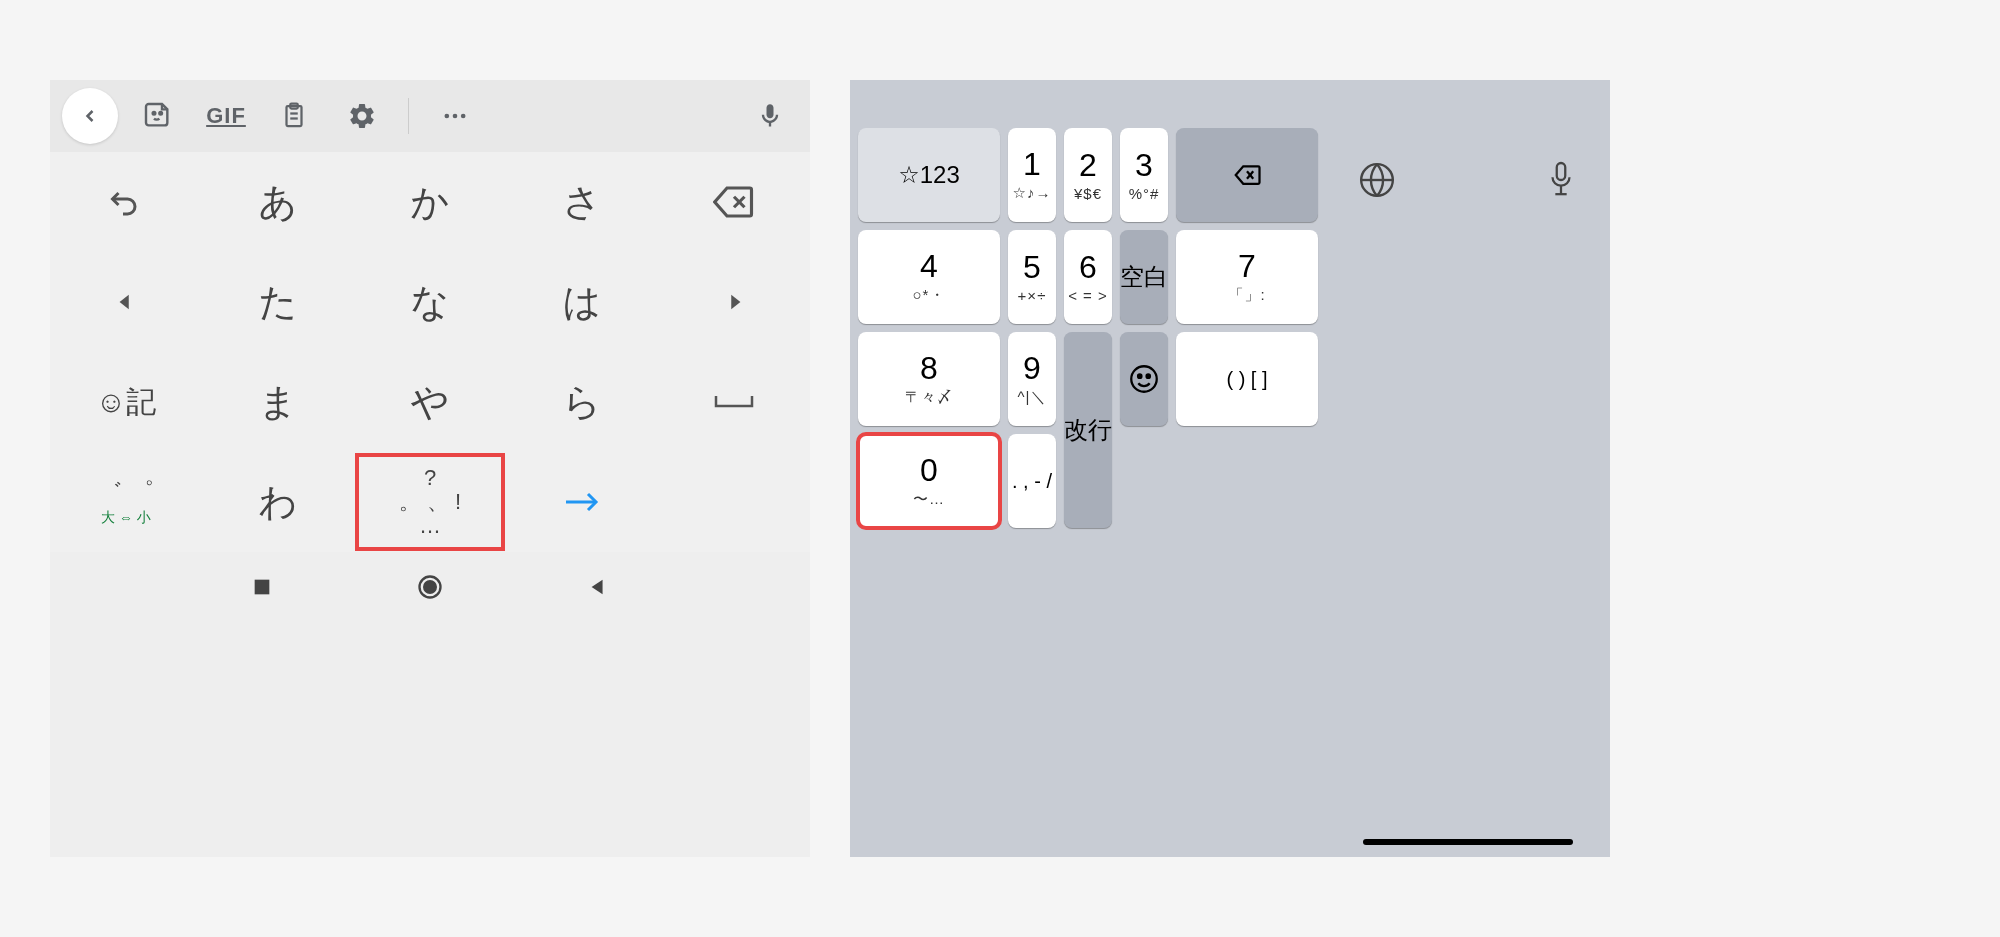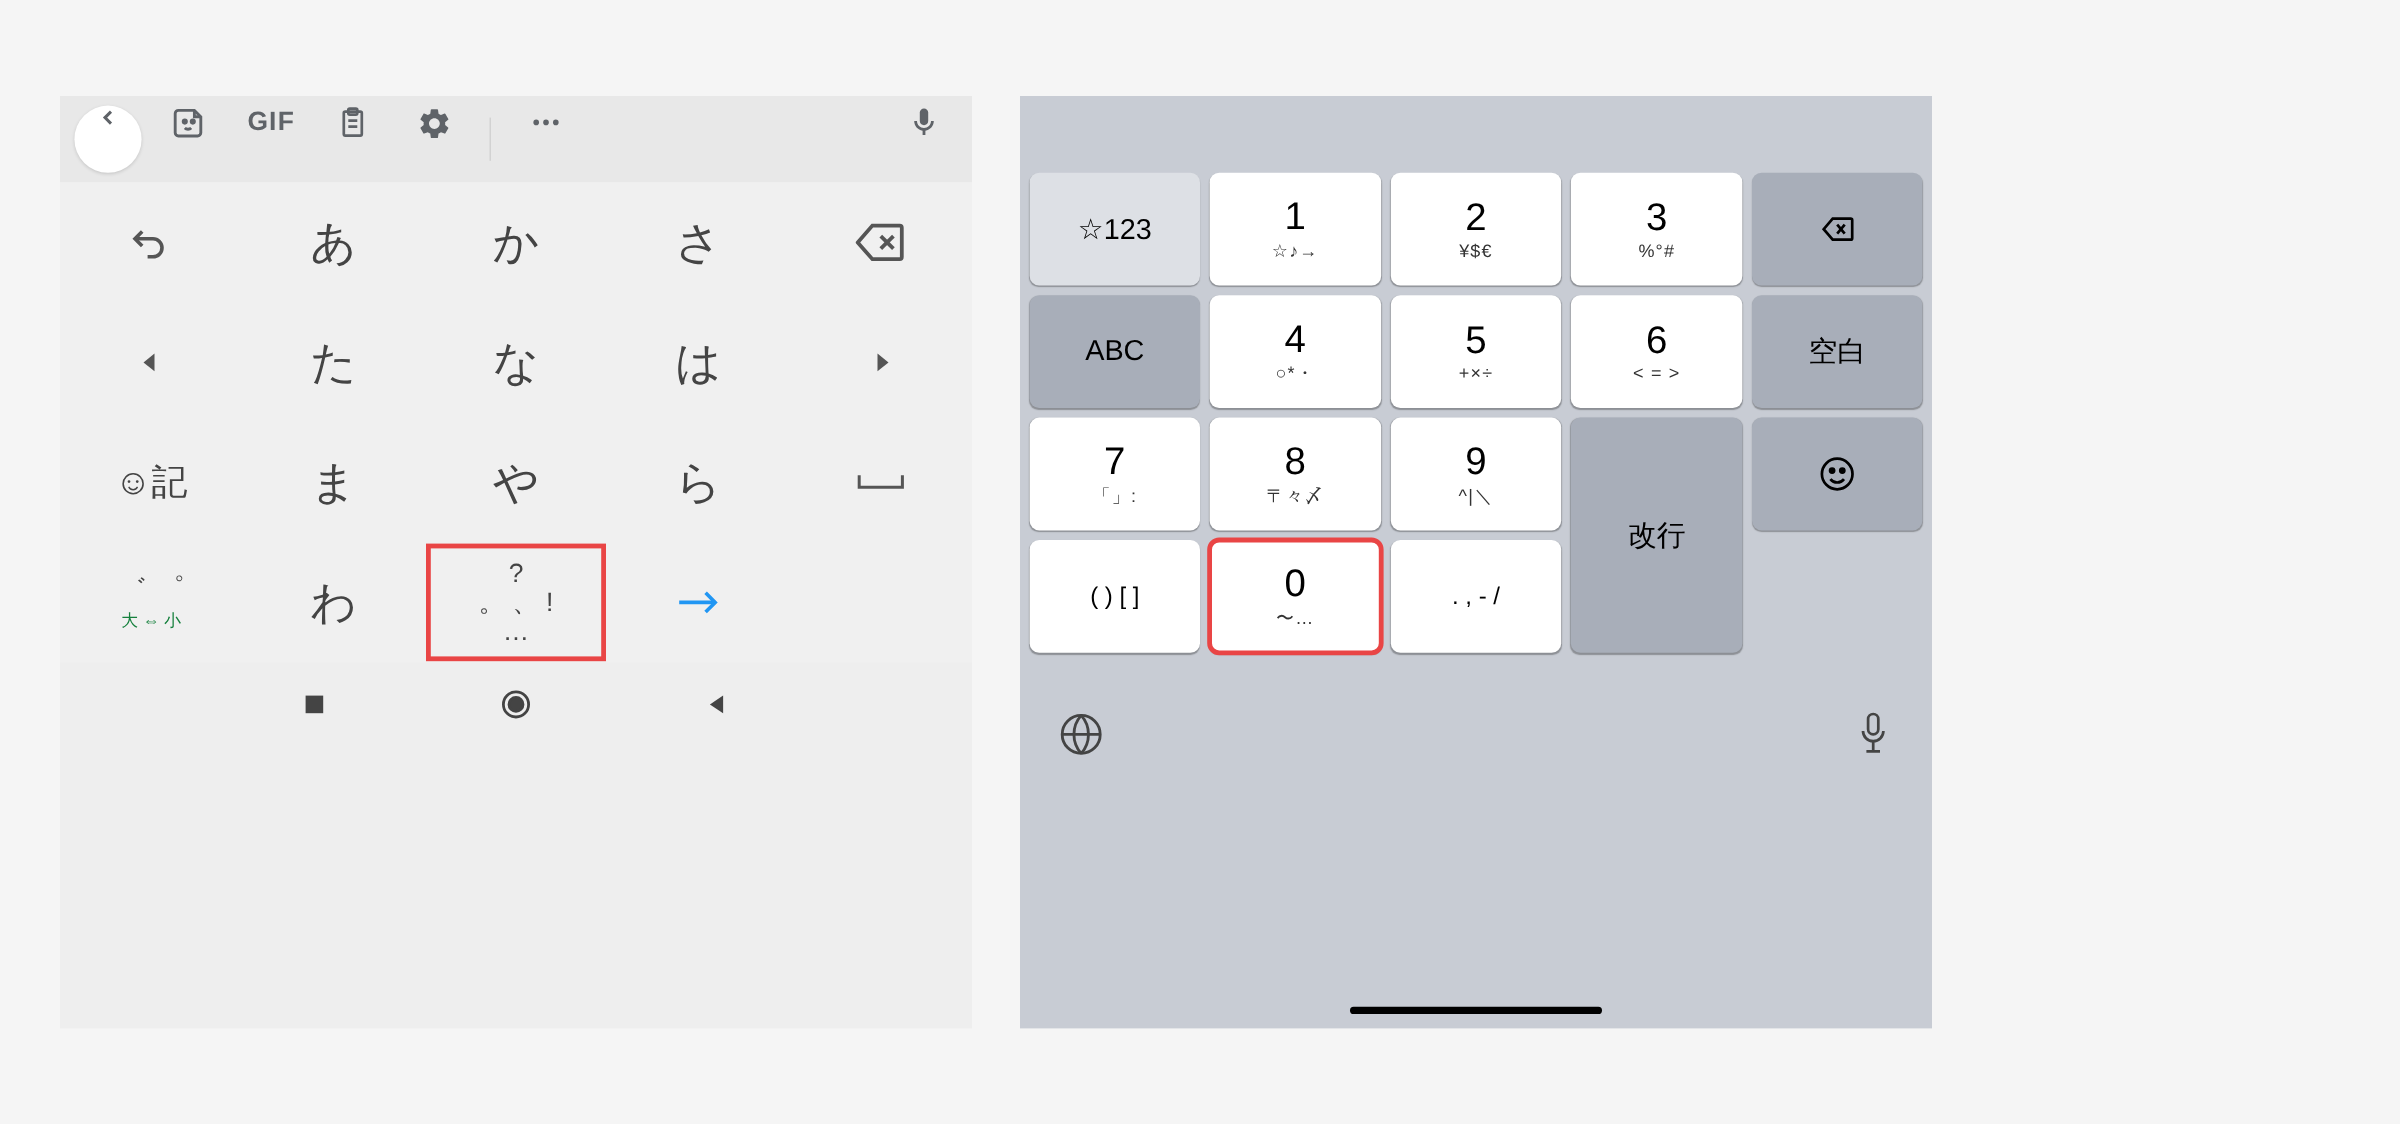--- a/index.html
+++ b/index.html
@@ -29,24 +29,25 @@
       align-items: center;
       height: 72px;
       padding: 0 12px;
       gap: 12px;
       background: #e8e8e8;
     }
     .toolbar-btn {
       width: 56px;
       height: 56px;
       display: flex;
-      align-items: flex-start;
+      align-items: center;
       justify-content: center;
       color: #5f6368;
       font-size: 28px;
+      text-decoration: underline;
     }
     .toolbar-btn.back {
       background: #fff;
       border-radius: 50%;
       box-shadow: 0 1px 3px rgba(0,0,0,0.15);
     }
     .toolbar-spacer {
       flex: 1;
     }
     .toolbar-divider {
@@ -111,22 +112,22 @@
     .nav-btn {
       font-size: 26px;
       color: #444;
     }
     
     
     .keyboard-right {
       width: 760px;
       background: #c8ccd4;
       display: flex;
-      flex-direction: column;
-      padding-top: 56px;
+      flex-direction: row;
+      padding-top: 40px;
     }
     .ios-grid {
       display: grid;
       grid-template-columns: 142px 1fr 1fr 1fr 142px;
       grid-auto-rows: 94px;
       gap: 8px;
       padding: 8px;
     }
     .ikey {
       background: #fff;
@@ -374,23 +375,20 @@
         <span class="ikey-sub">%°#</span>
       </div>
     <div class="ikey gray">
       <svg width="40" height="30" viewBox="0 0 24 24" fill="none" stroke="#000" stroke-width="1.8">
           <path d="M21 5H9l-6 7 6 7h12a1 1 0 001-1V6a1 1 0 00-1-1z"></path>
           <line x1="17" y1="9" x2="12" y2="15"></line>
           <line x1="12" y1="9" x2="17" y2="15"></line>
         </svg>
     </div>
 
-    <div class="ikey gray">
-        <span class="ikey-label">ABC</span>
-      </div>
     <div class="ikey">
         <span class="ikey-main">4</span>
         <span class="ikey-sub">○*・</span>
       </div>
     <div class="ikey">
         <span class="ikey-main">5</span>
         <span class="ikey-sub">+×÷</span>
       </div>
     <div class="ikey">
         <span class="ikey-main">6</span>

